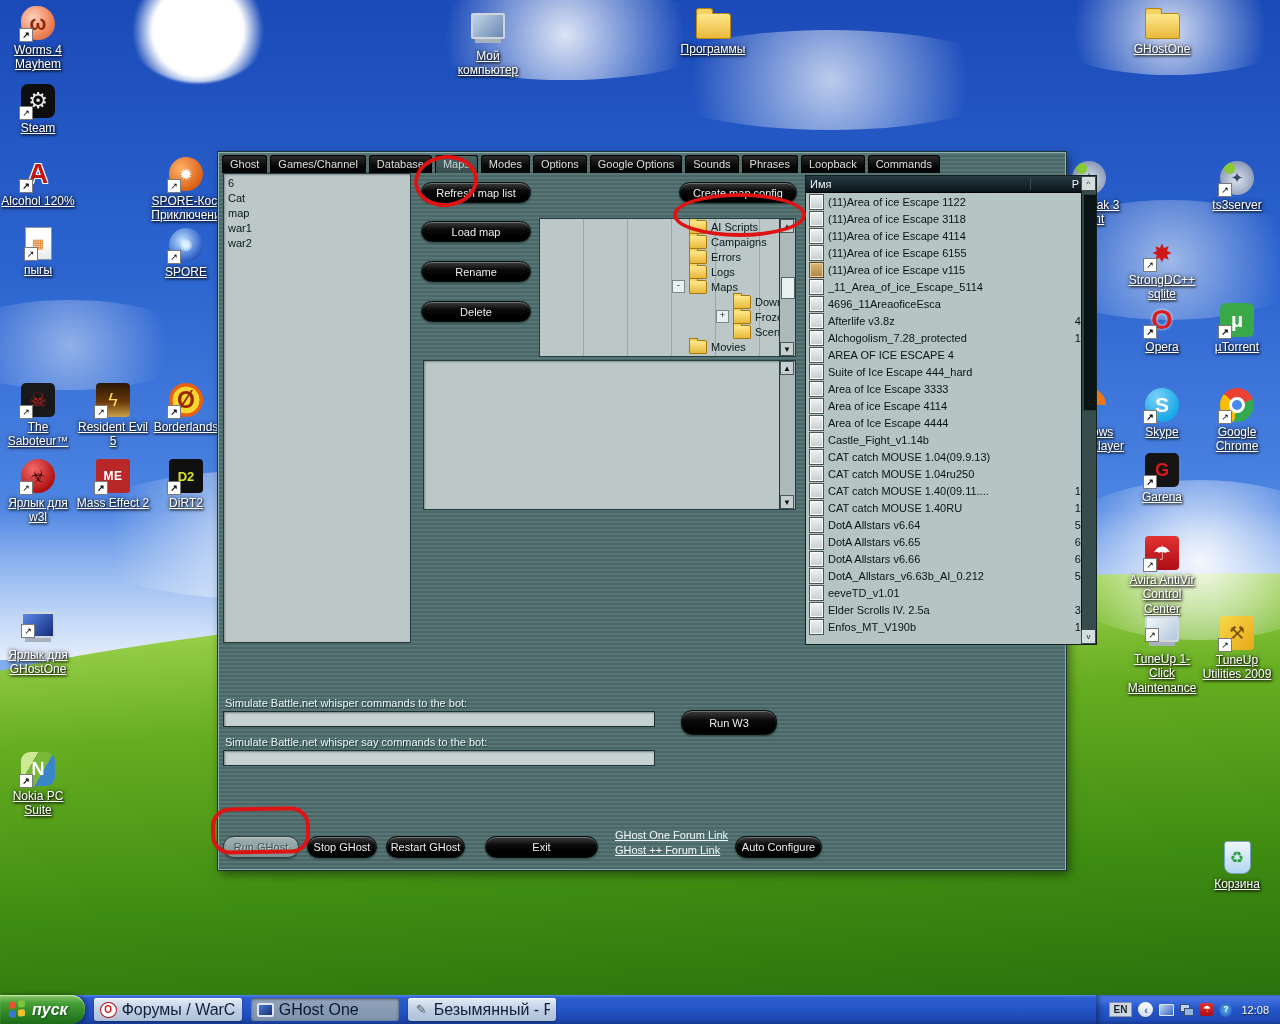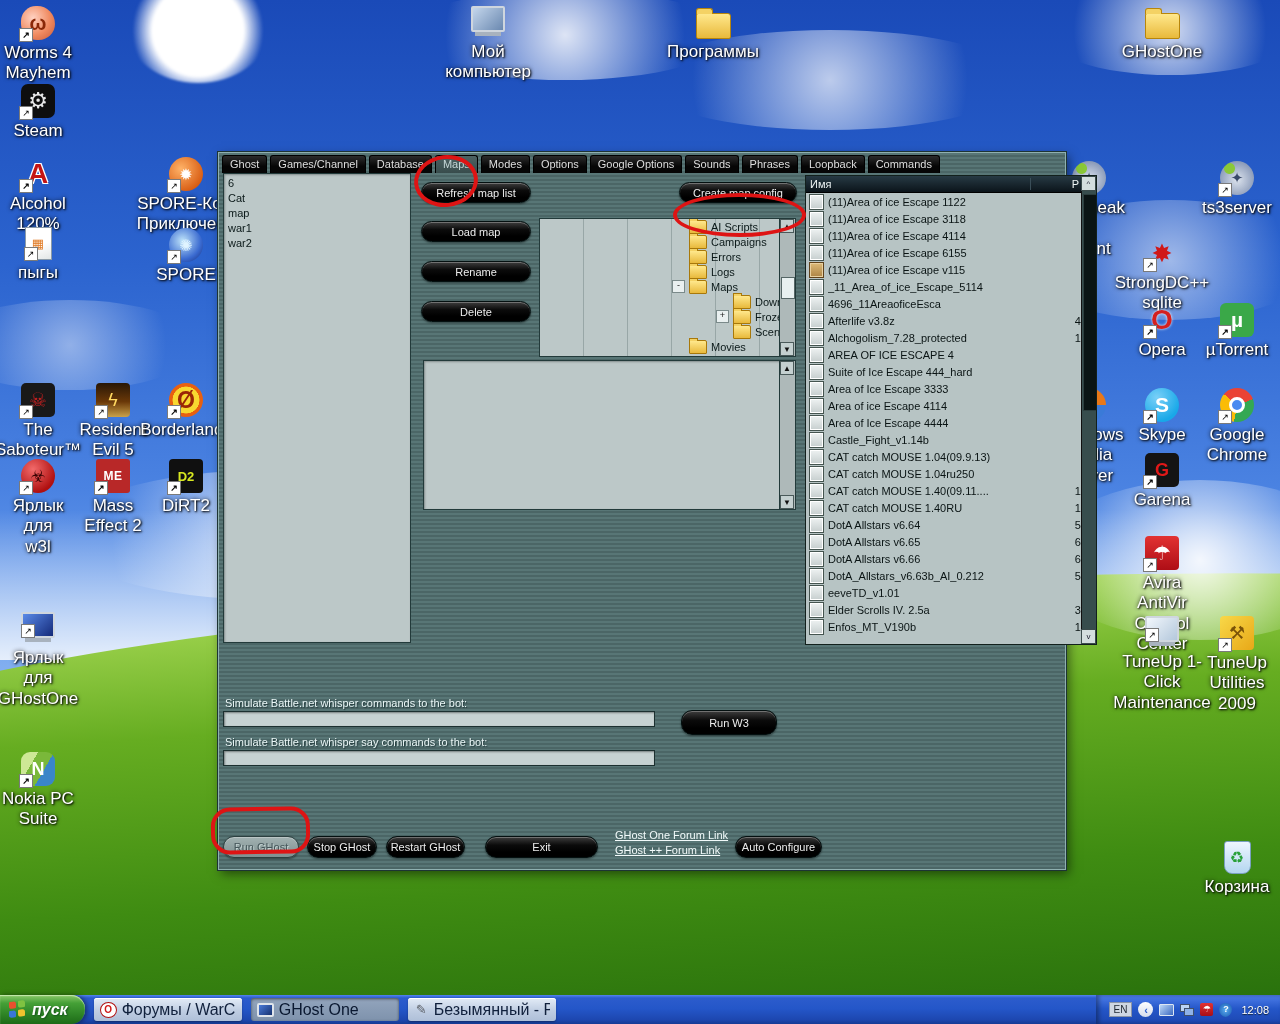--- a/index.html
+++ b/index.html
@@ -22,22 +22,22 @@
     background:linear-gradient(180deg,rgba(255,255,255,0),rgba(255,255,255,.8));}
   .grass{position:absolute;left:-12%;top:612px;width:130%;height:640px;
     background:linear-gradient(180deg,#9ed34e 0%,#66ad21 18%,#3f8c12 45%,#246b0b 75%,#174f07 100%);
     border-radius:50% 50% 0 0 / 90px 55px 0 0;
     transform:rotate(-3.4deg);transform-origin:30% 0;}
 
   
   .desk-icon{position:absolute;width:76px;display:flex;flex-direction:column;align-items:center;gap:3px;z-index:2;cursor:default;}
   .di-img{width:34px;height:34px;position:relative;display:flex;align-items:center;justify-content:center;
     font-size:22px;color:#fff;flex:none;}
-  .di-label{color:#fff;font-size:17px;line-height:1.2;text-align:center;white-space:pre-line;
-    text-shadow:1px 1px 2px #000,0 0 4px rgba(0,0,0,.85);}
+  .di-label{color:#fff;font-size:12px;line-height:1.2;text-align:center;white-space:pre-line;
+    text-shadow:1px 1px 2px #000,0 0 4px rgba(0,0,0,.85);text-decoration:underline;}
   .di-shortcut{position:absolute;left:-2px;bottom:-2px;width:12px;height:12px;background:#fff;
     border:1px solid #7a7a7a;display:flex;align-items:center;justify-content:center;
     font-size:9px;color:#000;line-height:1;}
   .di-worms{background:radial-gradient(circle at 35% 35%,#ffd2c2,#f08a60 55%,#c85838);border-radius:46% 54% 50% 50%;color:#8a2808;font-weight:bold;font-size:20px;}
   .di-steam{background:#0e0e0e;border-radius:7px;color:#eaeaea;}
   .di-alcohol{color:#c41414;font-size:28px;font-weight:bold;text-shadow:1px 1px 0 #fff,-1px -1px 0 #fff,1px -1px 0 #fff,-1px 1px 0 #fff;}
   .di-img.di-page{width:25px;height:31px;background:linear-gradient(160deg,#ffffff 55%,#e2e6e6);border:1px solid #8a9aa8;color:#e07820;font-size:13px;}
   .di-sab{background:#191919;border-radius:5px;color:#c02020;font-size:20px;}
   .di-w3l{background:radial-gradient(circle at 35% 30%,#f26a6a,#b01010 72%);border-radius:50%;color:#3c0404;font-size:17px;}
   .di-nokia{background:linear-gradient(120deg,#cde896 32%,#7ab83a 32% 62%,#3a86c8 62%);border-radius:9px;font-weight:bold;font-size:18px;}
@@ -180,21 +180,21 @@
     padding:0 6px;color:#10203c;flex:none;cursor:pointer;box-sizing:border-box;overflow:hidden;
     background:linear-gradient(#e3ecf7,#bfcde2 55%,#aebfd8);box-shadow:inset 0 1px 0 #fff,0 1px 2px rgba(0,0,0,.35);}
   .task.active{background:linear-gradient(#93a5bd,#7e92ac);box-shadow:inset 0 1px 3px rgba(0,0,0,.55);color:#0a1830;}
   .task-label{white-space:nowrap;overflow:hidden;}
   .task-ic{width:15px;height:14px;flex:none;display:flex;align-items:center;justify-content:center;font-size:11px;line-height:1;}
   .ti-opera{background:#fff;border:1px solid #b01010;border-radius:50%;color:#d01818;font-weight:bold;font-size:10px;}
   .ti-ghost{background:linear-gradient(135deg,#4a7ad8,#15306e);border:2px solid #dfe4ea;border-radius:2px;width:13px;height:10px;}
   .ti-paint{color:#5a5f66;font-size:13px;}
   .tray{margin-left:auto;height:29px;display:flex;align-items:center;gap:6px;padding:0 11px 0 13px;
     box-shadow:inset 3px 0 4px rgba(0,0,0,.35);background:linear-gradient(180deg,#4e7eea,#2456c8 48%,#1d47b0);}
-  .lang{background:#cfd6e2;color:#1c2430;font-size:10px;font-weight:normal;padding:1px 4px;border:1px solid #8a94a8;}
+  .lang{background:#cfd6e2;color:#1c2430;font-size:10px;font-weight:bold;padding:1px 4px;border:1px solid #8a94a8;}
   .chev{width:15px;height:15px;border-radius:50%;background:linear-gradient(#ffffff,#d4dcec);color:#2a5ccc;
     font-size:11px;font-weight:bold;display:flex;align-items:center;justify-content:center;cursor:pointer;}
   .tray-ic{width:15px;height:13px;flex:none;display:flex;align-items:center;justify-content:center;font-size:9px;line-height:1;}
   .tr-mon{background:linear-gradient(135deg,#bcd8f8,#3a68c0);border:1px solid #dde6f2;border-radius:1px;width:13px;height:10px;}
   .tr-net{position:relative;width:14px;height:12px;}
   .tr-net i{position:absolute;width:8px;height:6px;background:#bcd4f4;border:1px solid #40506c;}
   .tr-net i:first-child{left:0;top:0;} .tr-net i:last-child{right:0;bottom:0;background:#8fb2e8;}
   .tr-avira{background:linear-gradient(#e23232,#a80e16);border-radius:2px;color:#fff;width:13px;height:13px;}
   .tr-shield{background:radial-gradient(#5aacf0,#1656ae);border-radius:50% 50% 50% 50%/42% 42% 58% 58%;color:#fff;font-weight:bold;width:13px;height:14px;}
   .clock{color:#fff;font-size:11px;margin-left:3px;text-shadow:0 1px 1px #123;}
@@ -271,21 +271,21 @@
       <div class="di-label">SPORE</div>
     </div>
     <div class="desk-icon" style="left: 148px; top: 383px;">
       <div class="di-img di-bl">Ø<div class="di-shortcut">↗</div></div>
       <div class="di-label">Borderlands</div>
     </div>
     <div class="desk-icon" style="left: 148px; top: 459px;">
       <div class="di-img di-dirt">D2<div class="di-shortcut">↗</div></div>
       <div class="di-label">DiRT2</div>
     </div>
-    <div class="desk-icon" style="left: 450px; top: 6px;">
+    <div class="desk-icon" style="left: 450px; top: 13px;">
       <div class="di-img di-mon gray"></div>
       <div class="di-label">Мой
 компьютер</div>
     </div>
     <div class="desk-icon" style="left: 675px; top: 6px;">
       <div class="di-img di-folder"></div>
       <div class="di-label">Программы</div>
     </div>
     <div class="desk-icon" style="left: 1124px; top: 6px;">
       <div class="di-img di-folder"></div>

